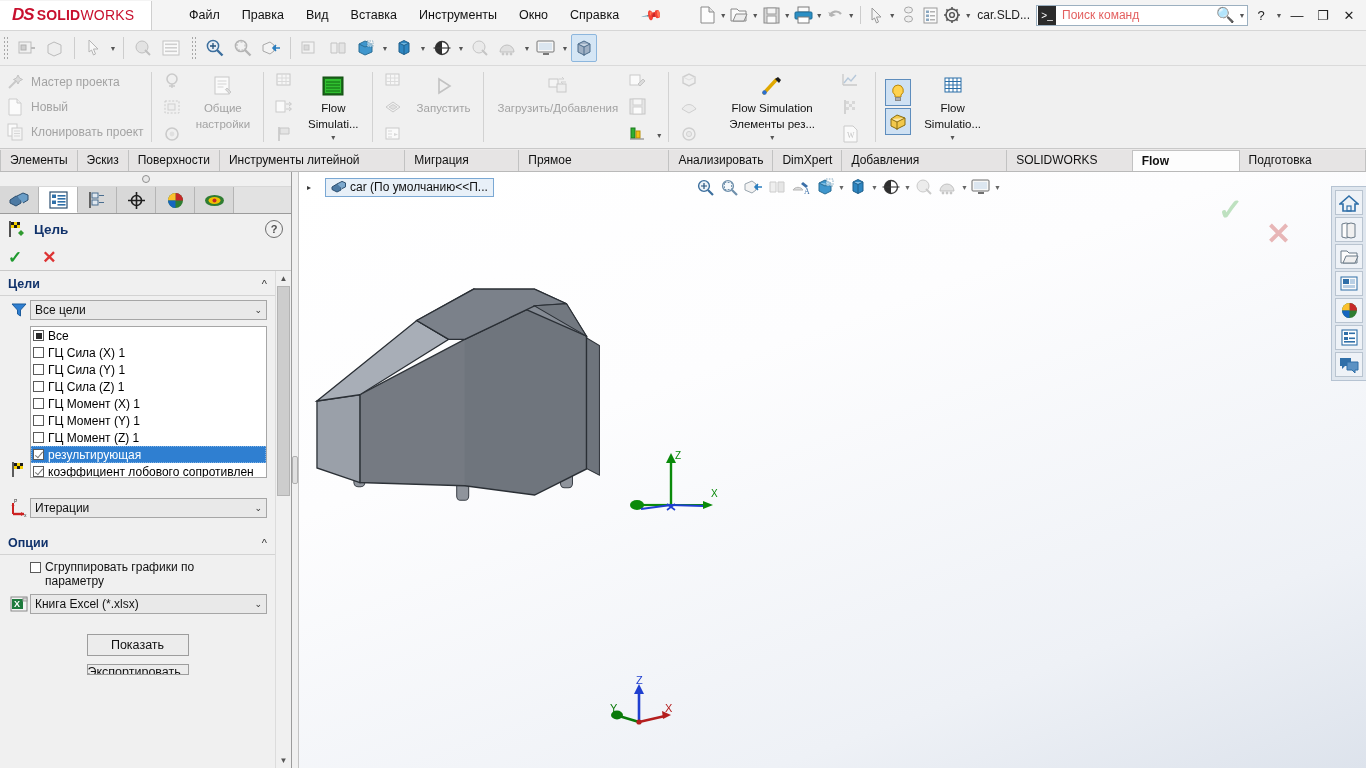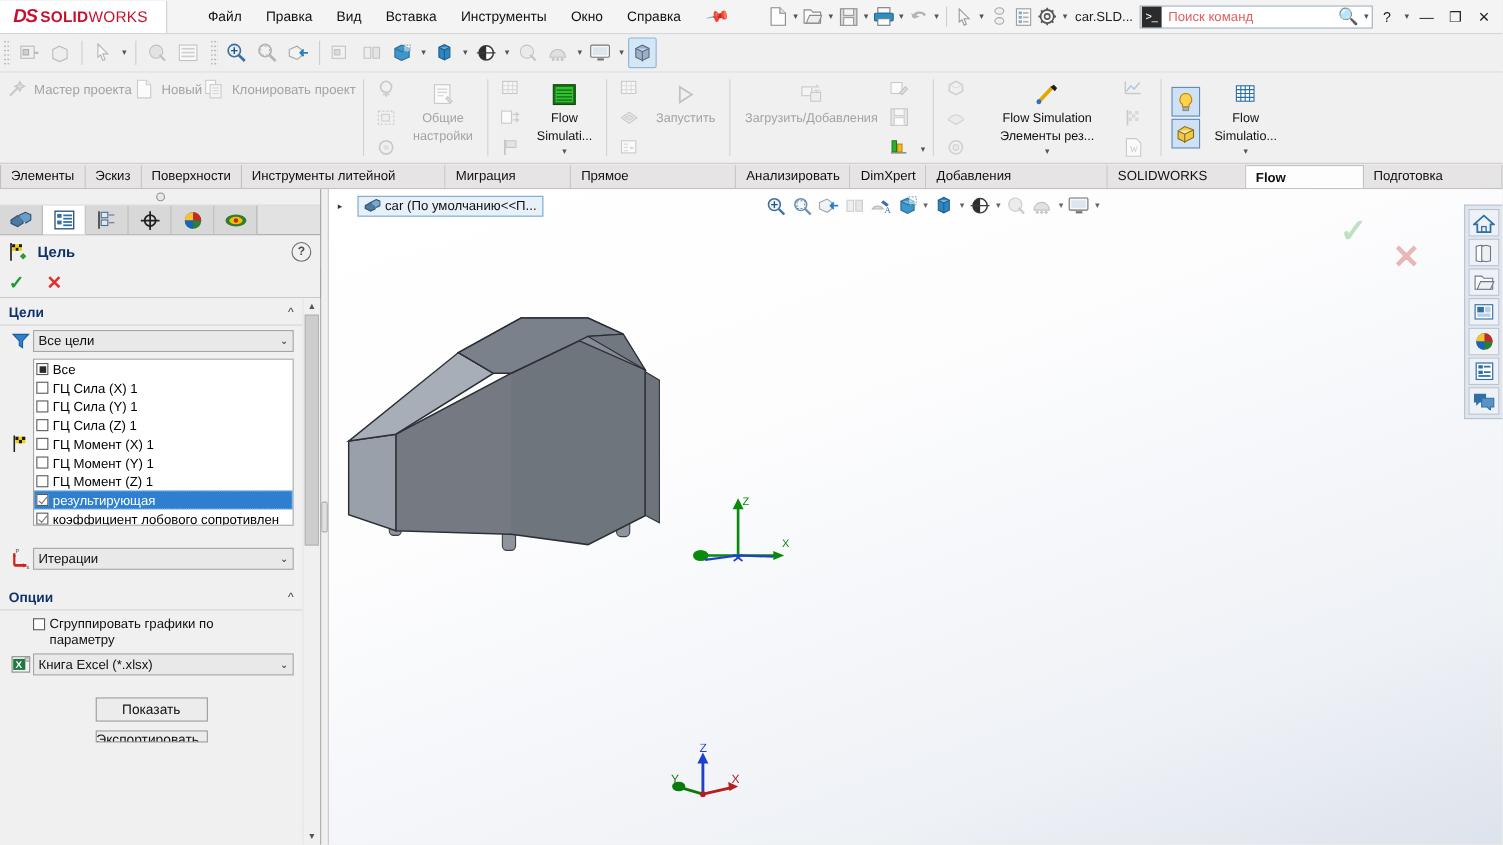--- a/index.html
+++ b/index.html
@@ -47,21 +47,21 @@
         background-size:3px 4px;opacity:.85;}
   .qicon{width:26px;height:28px;display:flex;align-items:center;justify-content:center;margin:0 1px;}
   .qicon.on{background:#d5e6f5;border:1px solid #8cb6dd;box-sizing:border-box;border-radius:2px;}
   .qsep{width:1px;height:22px;background:#cdcdcd;margin:0 5px;}
 
   
   .ribbon{height:82px;background:#f0f0f0;display:flex;align-items:stretch;
           border-bottom:1px solid #c9c9c9;flex:none;overflow:hidden;}
   .rgroup{display:flex;align-items:center;padding:0 4px;height:82px;box-sizing:border-box;}
   .rsep{width:1px;background:#d2d2d2;margin:6px 3px;}
-  .rstack{display:flex;flex-direction:row;justify-content:space-around;height:76px;padding:2px 0;}
+  .rstack{display:flex;flex-direction:column;justify-content:space-around;height:76px;padding:2px 0;}
   .rrow{display:flex;align-items:center;height:24px;}
   .rico{width:22px;height:22px;display:flex;align-items:center;justify-content:center;
         margin-right:5px;flex:none;}
   .rlabel{font-size:12px;color:#a3a3a3;white-space:nowrap;}
   .rbig{display:flex;flex-direction:column;align-items:center;justify-content:flex-start;
         width:auto;min-width:58px;padding:4px 6px 0;height:76px;box-sizing:border-box;}
   .rbig .bico{width:26px;height:26px;display:flex;align-items:center;justify-content:center;}
   .rbig .btxt{font-size:11.5px;text-align:center;line-height:13px;margin-top:3px;color:#111;}
   .rbig .btxt.dim{color:#a3a3a3;}
   .rcaret{font-size:8px;color:#555;margin-top:2px;}
@@ -811,21 +811,21 @@
               <svg width="16" height="16" viewBox="0 0 16 16">
                   <path d="M1 2h14l-5.5 6v6l-3-2V8z" fill="#2f7fd1" stroke="#1d5c9c"></path>
                 </svg>
             </div>
             <div class="combo">
               <span class="cv">Все цели</span>
               <span class="carr">⌄</span>
             </div>
           </div>
 
-          <div class="row" style="align-items:center;padding-top:2px">
+          <div class="row" style="align-items:flex-end;padding-top:2px">
             <div class="ricon" style="padding-top:2px">
               <svg width="17" height="17" viewBox="0 0 17 17">
                   <path d="M2 1v15" stroke="#1c1c1c" stroke-width="1.4"></path>
                   <g>
                     <rect x="3" y="2" width="3" height="3" fill="#1c1c1c"></rect>
                     <rect x="9" y="2" width="3" height="3" fill="#1c1c1c"></rect>
                     <rect x="6" y="5" width="3" height="3" fill="#1c1c1c"></rect>
                     <rect x="3" y="5" width="3" height="3" fill="#f5d000"></rect>
                     <rect x="9" y="5" width="3" height="3" fill="#f5d000"></rect>
                     <rect x="6" y="2" width="3" height="3" fill="#f5d000"></rect>

